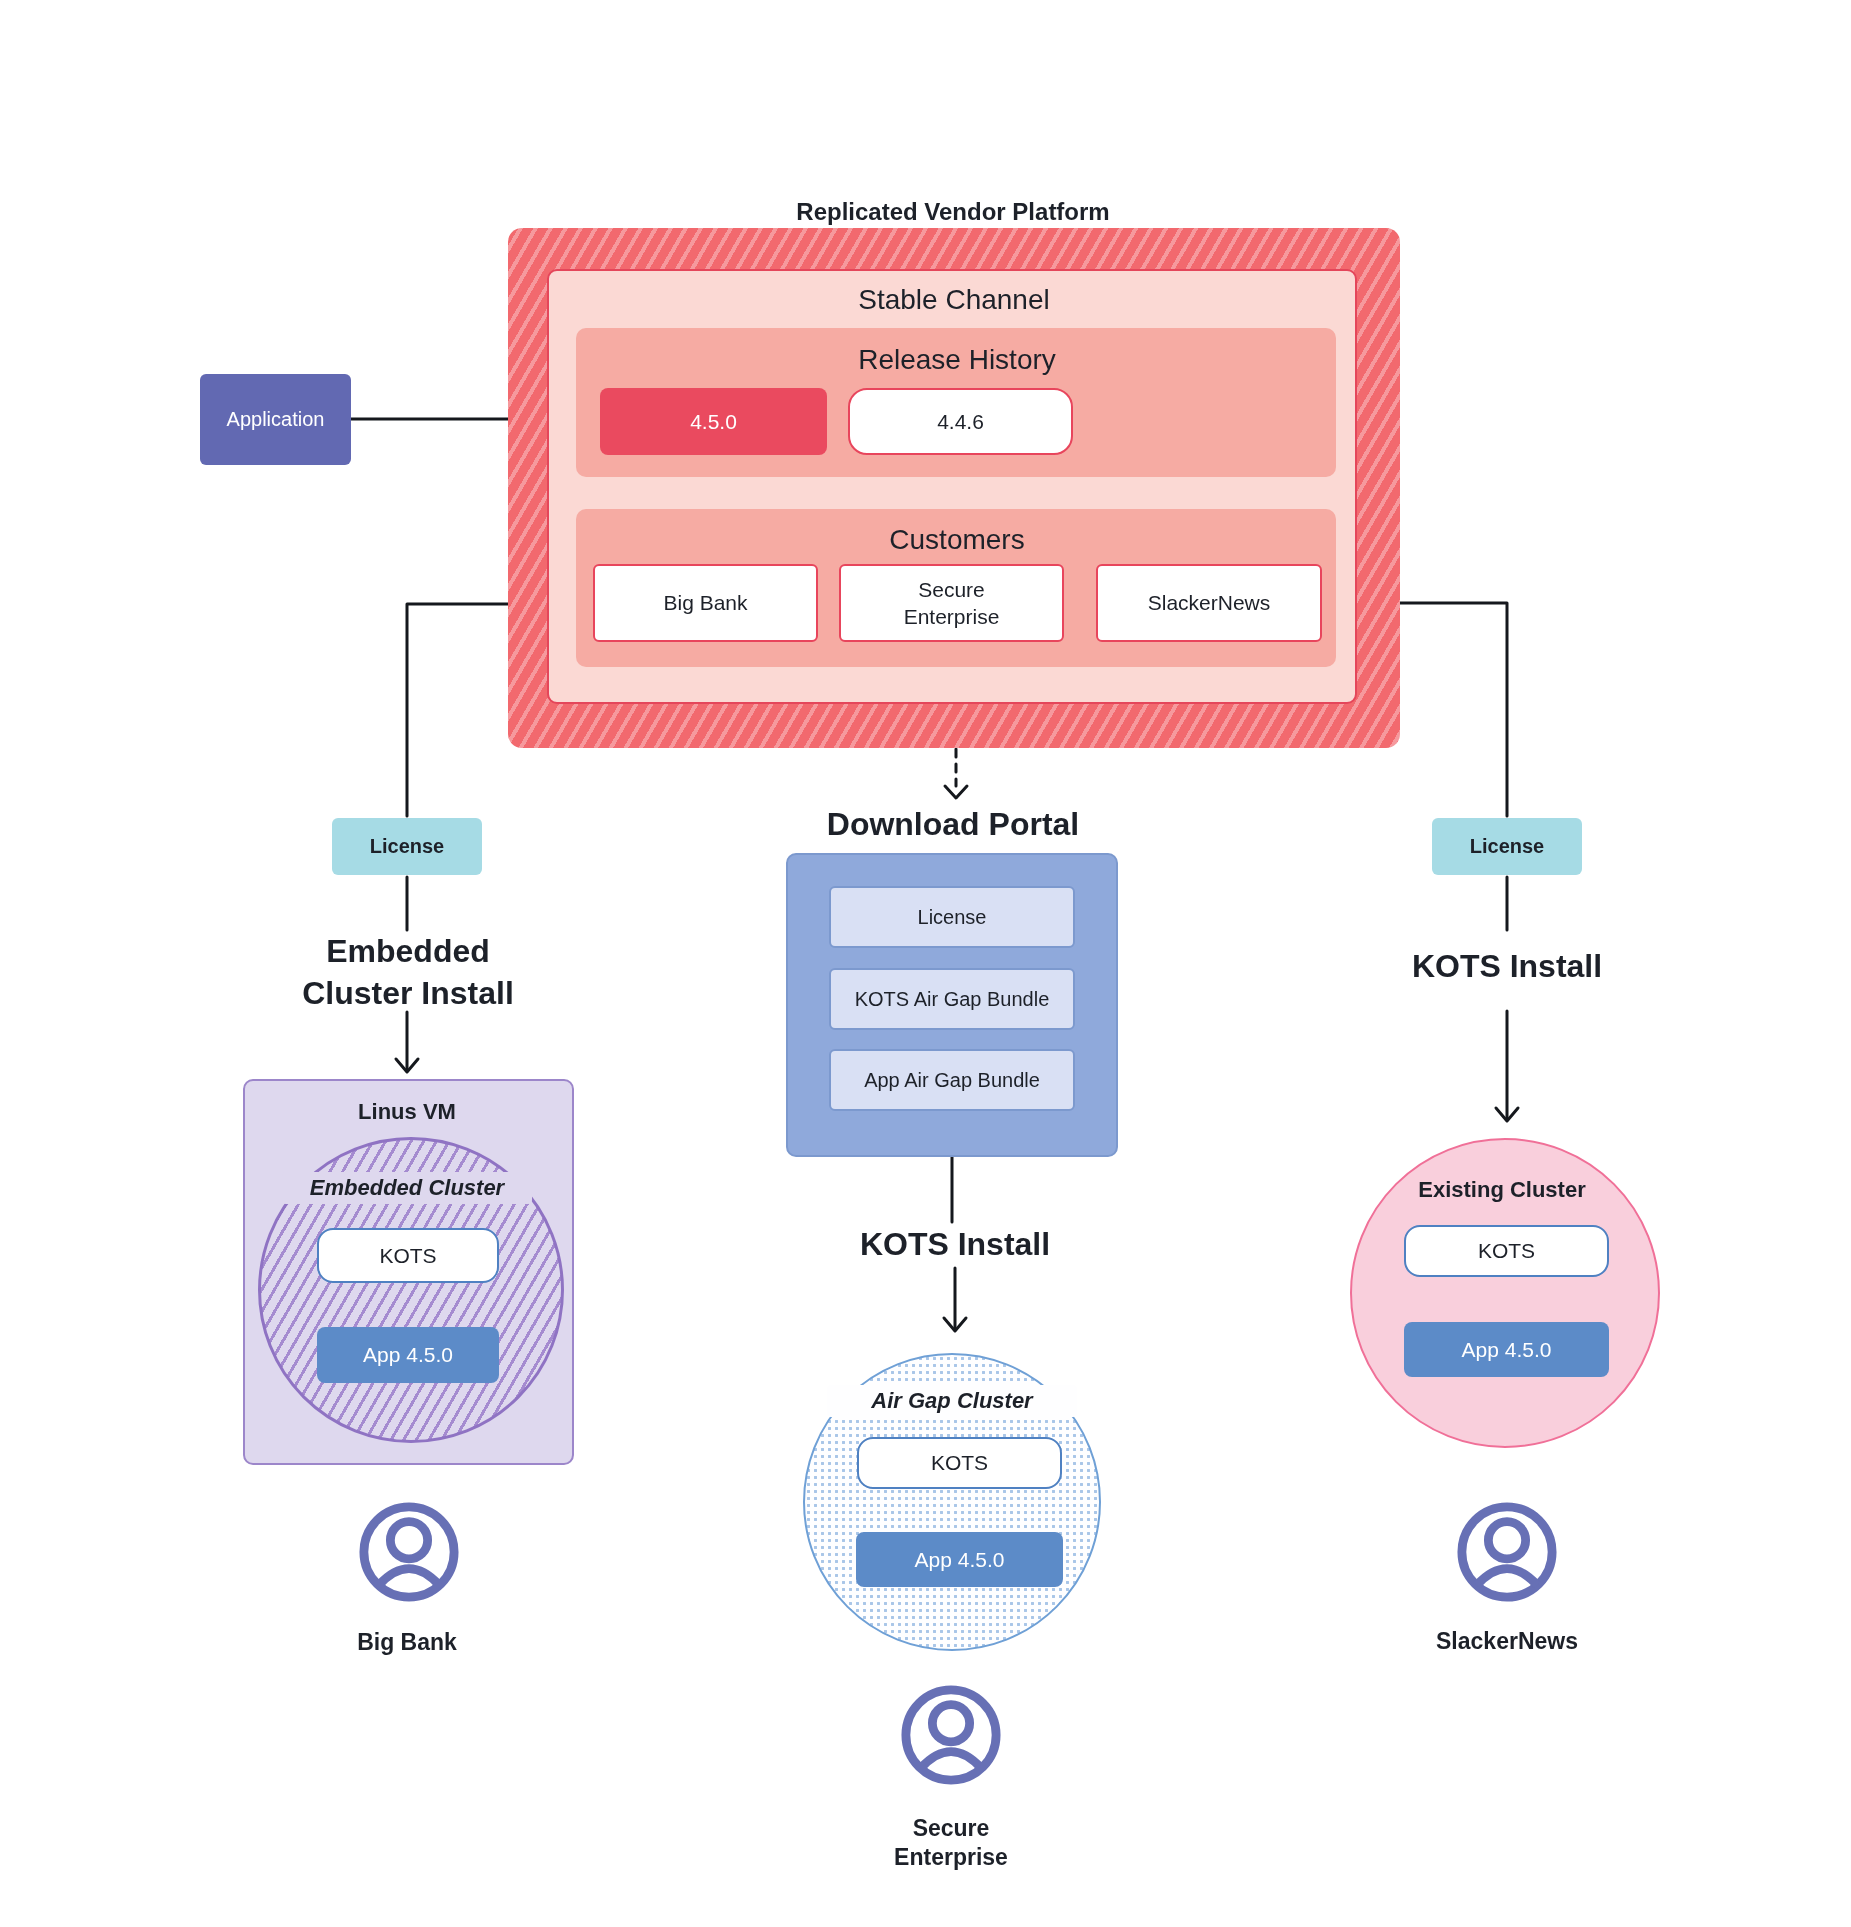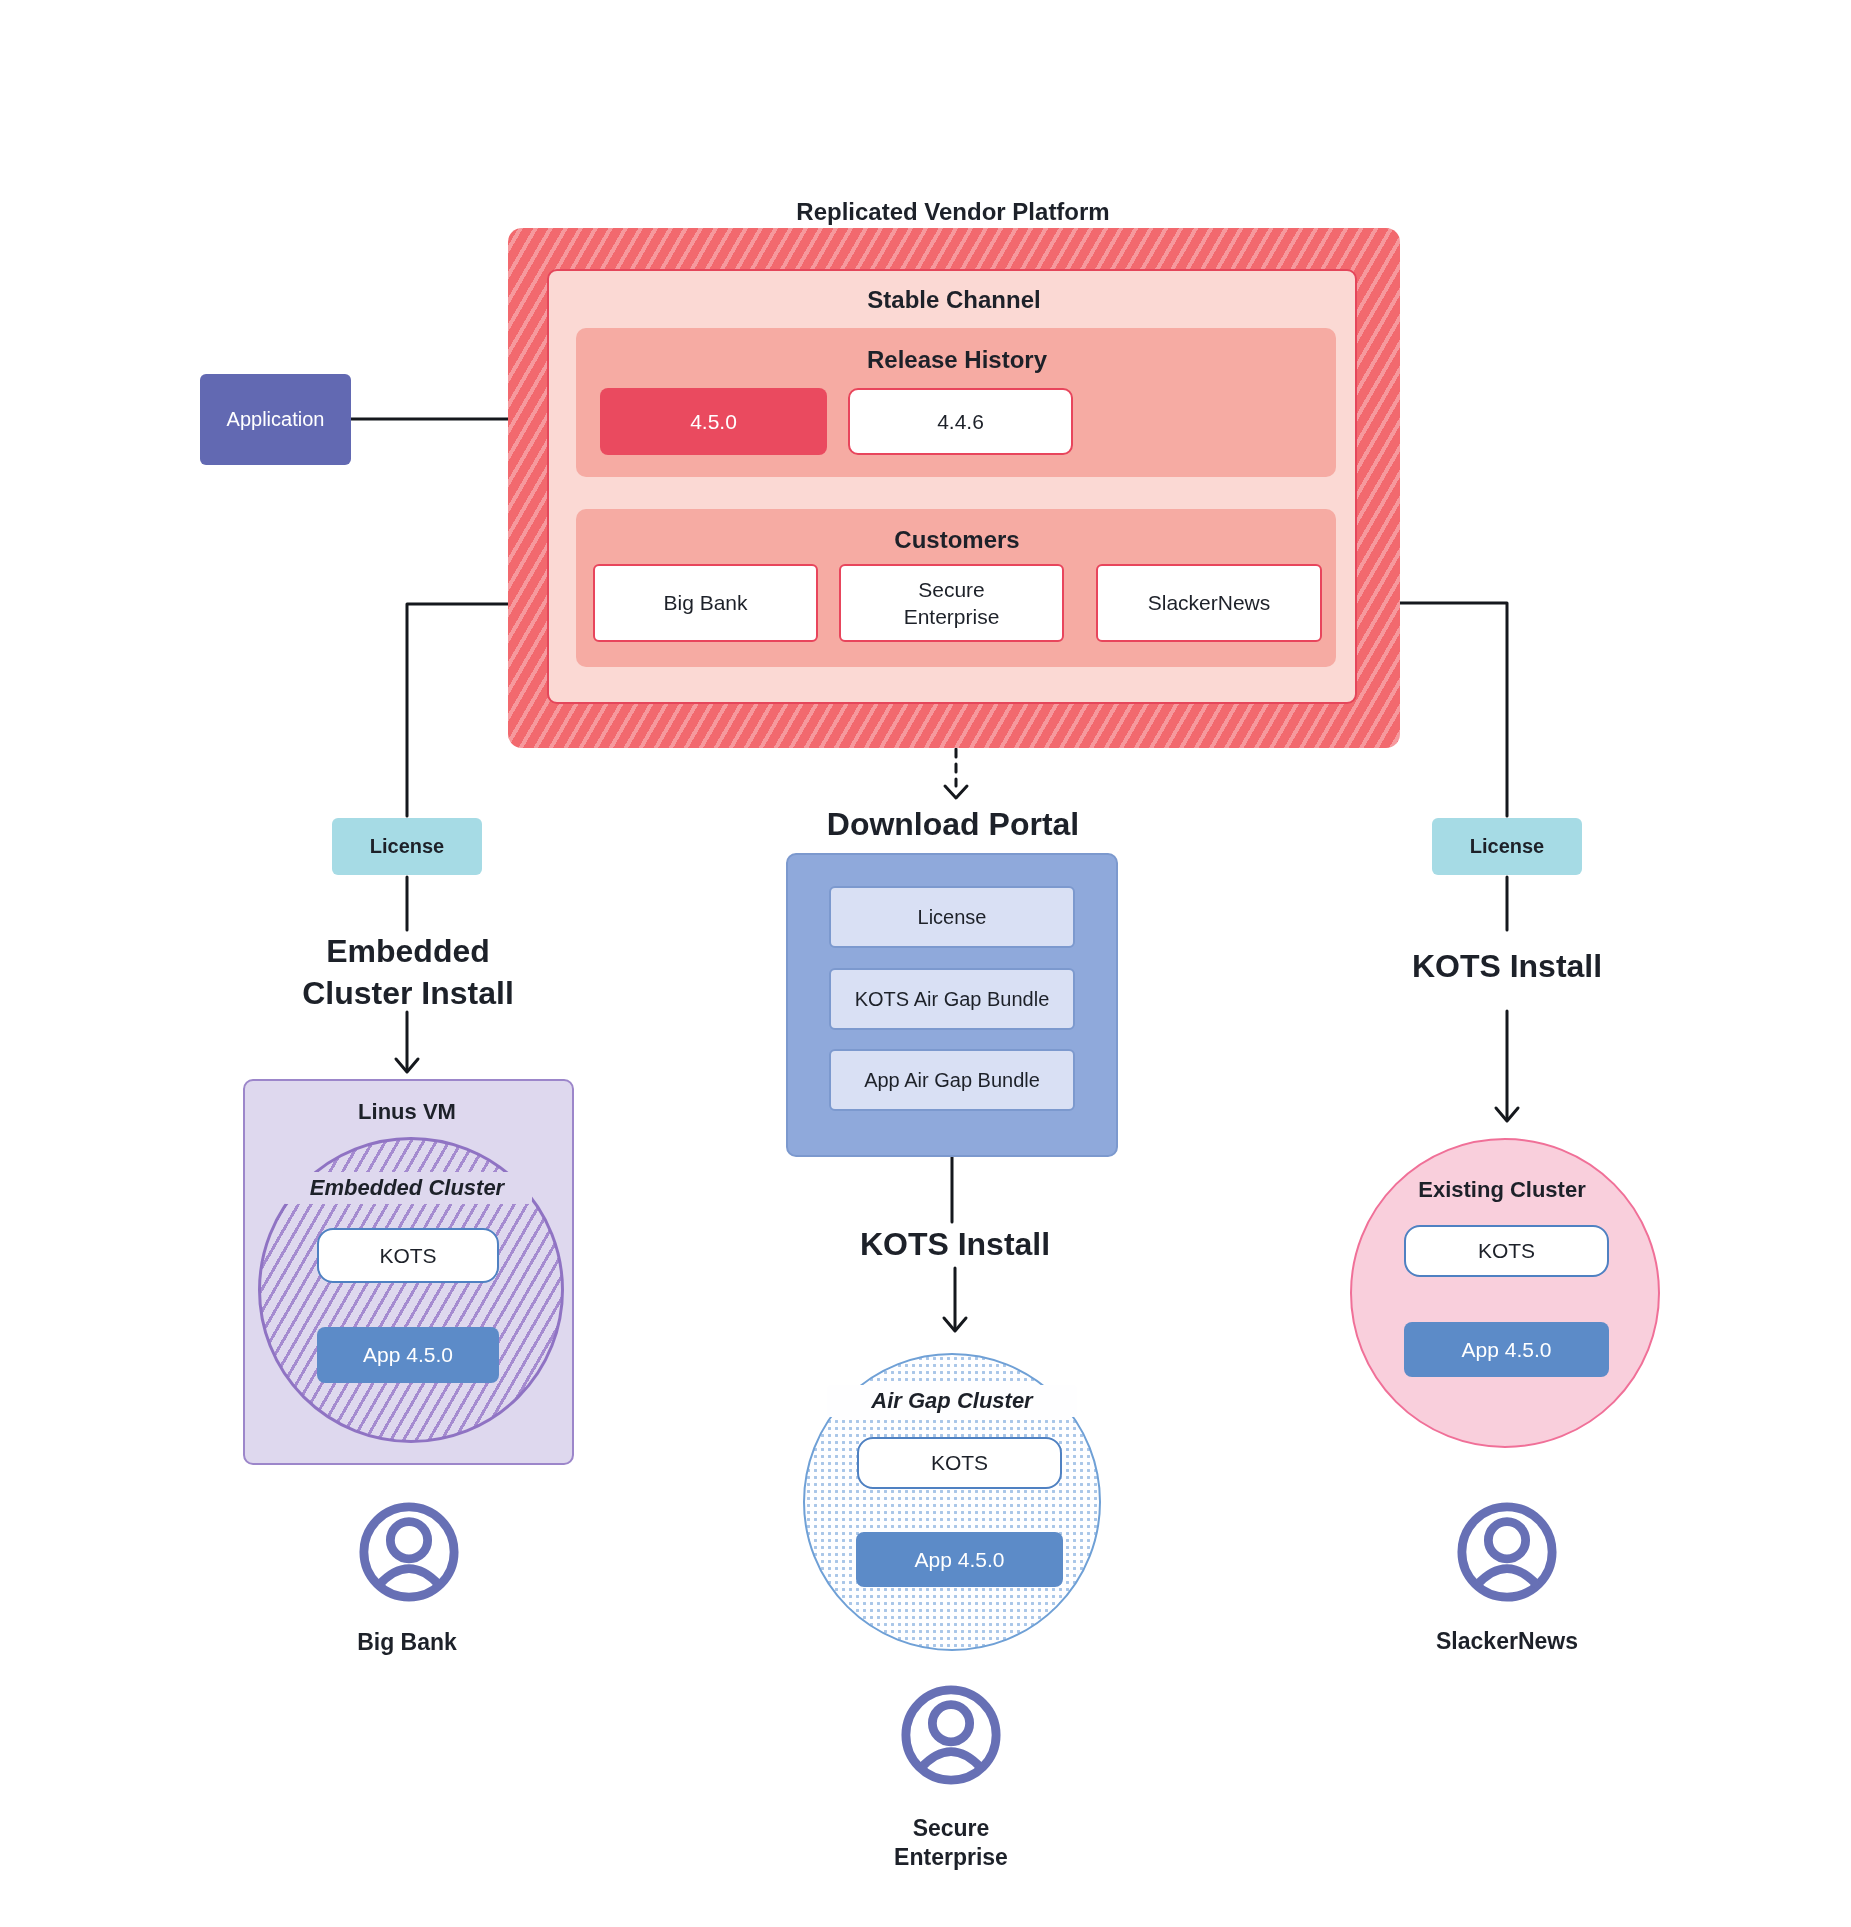--- a/index.html
+++ b/index.html
@@ -15,33 +15,33 @@
   #canvas{position:relative;width:1851px;height:1927px;background:#fff;overflow:hidden;
           font-family:"Liberation Sans","DejaVu Sans",sans-serif;color:var(--ink);}
   .abs{position:absolute;}
   .center{display:flex;align-items:center;justify-content:center;text-align:center;}
   .preline{white-space:pre-line;}
   #connectors{position:absolute;left:0;top:0;z-index:1;}
   .node{z-index:2;}
   .lbl{z-index:3;}
 
   .title{font-size:24px;font-weight:600;}
-  .sec-label{font-size:24px;font-weight:700;}
+  .sec-label{font-size:28px;font-weight:400;}
   .flow-label{font-size:32px;font-weight:600;line-height:1.3;}
   .cluster-label{font-size:22px;font-weight:600;}
   .name-label{font-size:23px;font-weight:600;line-height:1.25;}
   .node-text{font-size:21px;font-weight:500;line-height:1.3;}
 
   .outer-box{background-color:var(--red_base);
     background-image:repeating-linear-gradient(120deg,transparent 0 9px,var(--red_stripe) 9px 13px);
     border-radius:14px;}
   .stable-box{background:var(--stable_fill);border:2px solid var(--stable_border);border-radius:10px;}
   .salmon-box{background:var(--salmon);border-radius:10px;}
   .rel-current{background:var(--release_red);border-radius:8px;color:#fff;}
-  .white-red{background:#fff;border:2px solid var(--box_red_border);border-radius:10px;}
+  .white-red{background:#fff;border:2px solid var(--box_red_border);border-radius:19px;}
   .app-src{background:var(--indigo);border-radius:6px;color:#fff;font-size:20px;font-weight:500;}
   .teal-box{background:var(--teal);border-radius:6px;font-size:20px;font-weight:600;}
   .portal-box{background:var(--portal_blue);border:2px solid var(--portal_item_border);border-radius:10px;}
   .portal-item{background:var(--portal_item_fill);border:2px solid var(--portal_item_border);border-radius:6px;font-size:20px;font-weight:500;}
   .vm-box{background:var(--purple_fill);border:2px solid var(--purple_border);border-radius:10px;}
   .hatch-circle{border-radius:50%;border:3px solid var(--circle_purple_border);overflow:hidden;
     background-color:var(--purple_fill);
     background-image:repeating-linear-gradient(120deg,transparent 0 8px,var(--hatch_purple) 8px 11px);}
   .dot-circle{border-radius:50%;border:2px solid var(--airgap_border);
     background-color:#FEFEFF;

